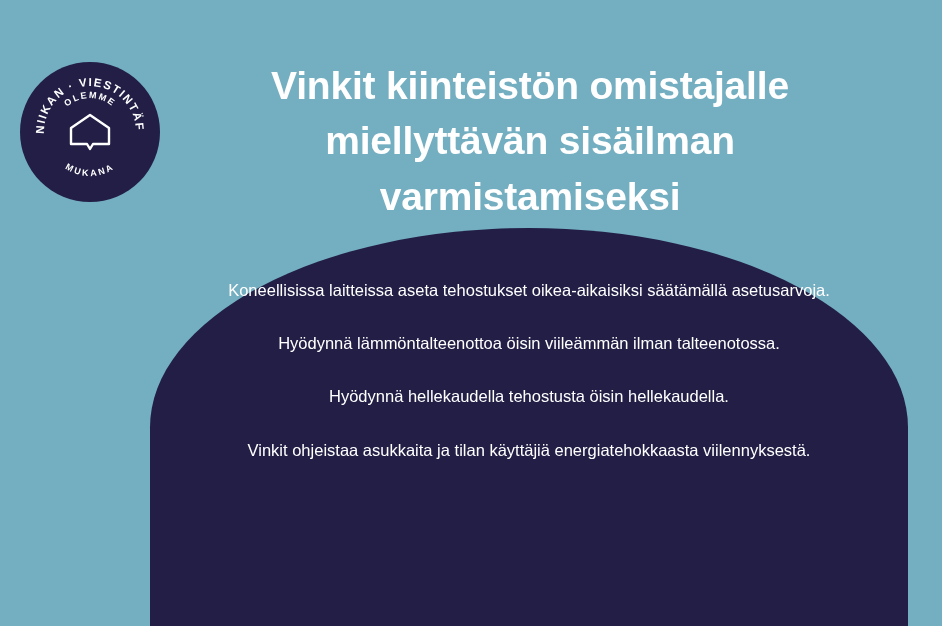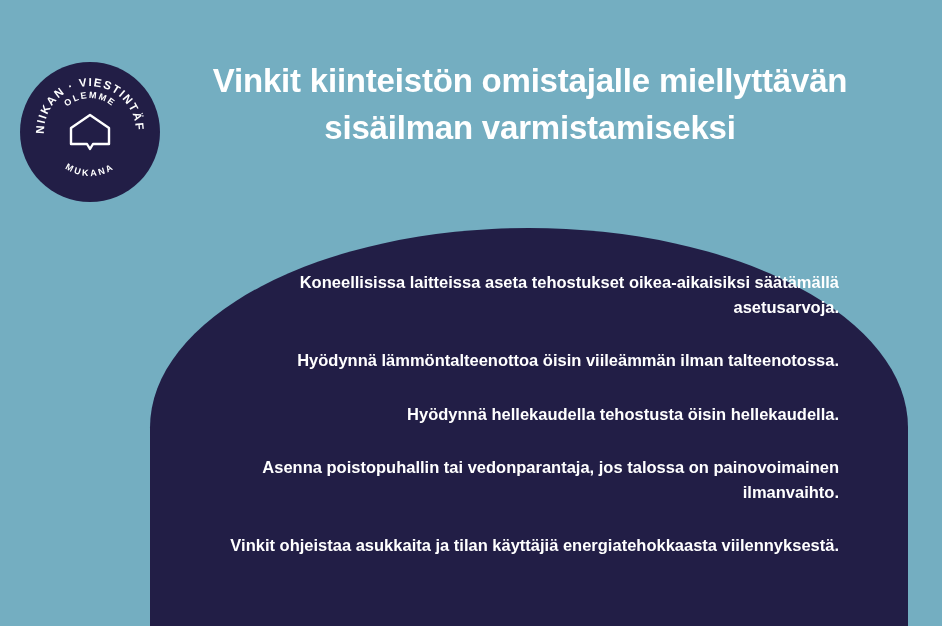--- a/index.html
+++ b/index.html
@@ -55,21 +55,21 @@
   }
 
   
   .title {
     position: absolute;
     left: 180px;
     top: 58px;
     width: 700px;
     text-align: center;
     color: #ffffff;
-    font-size: 33px;
+    font-size: 39px;
     font-weight: bold;
     line-height: 1.42;
     letter-spacing: -0.2px;
   }
 
   
   .arch {
     position: absolute;
     left: 150px;
     top: 228px;
@@ -82,25 +82,25 @@
   .tips {
     position: absolute;
     left: 0;
     top: 0;
     width: 758px;
     padding-top: 42px;
     box-sizing: border-box;
   }
   .tip {
     color: #ffffff;
-    text-align: right;
+    text-align: center;
     font-size: 16.5px;
-    font-weight: bold;
+    font-weight: normal;
     line-height: 1.53;
-    margin: 0 auto 28px auto;
+    margin: 8px auto 28px auto;
     width: 620px;
   }
   .tip:last-child {
     margin-bottom: 0;
   }
 </style>
 </head>
 <body>
 
 <div class="poster">
@@ -127,18 +127,17 @@
     </svg>
   </div>
 
   <div class="title">Vinkit kiinteistön omistajalle miellyttävän sisäilman varmistamiseksi</div>
 
   <div class="arch">
     <div class="tips">
       <div class="tip">Koneellisissa laitteissa aseta tehostukset oikea-aikaisiksi säätämällä asetusarvoja.</div>
       <div class="tip">Hyödynnä lämmöntalteenottoa öisin viileämmän ilman talteenotossa.</div>
       <div class="tip">Hyödynnä hellekaudella tehostusta öisin hellekaudella.</div>
-      <div class="tip">Asenna poistopuhallin tai vedonparantaja, jos talossa on painovoimainen ilmanvaihto.</div>
       <div class="tip">Vinkit ohjeistaa asukkaita ja tilan käyttäjiä energiatehokkaasta viilennyksestä.</div>
     </div>
   </div>
 
 </div>
 
 </body></html>

